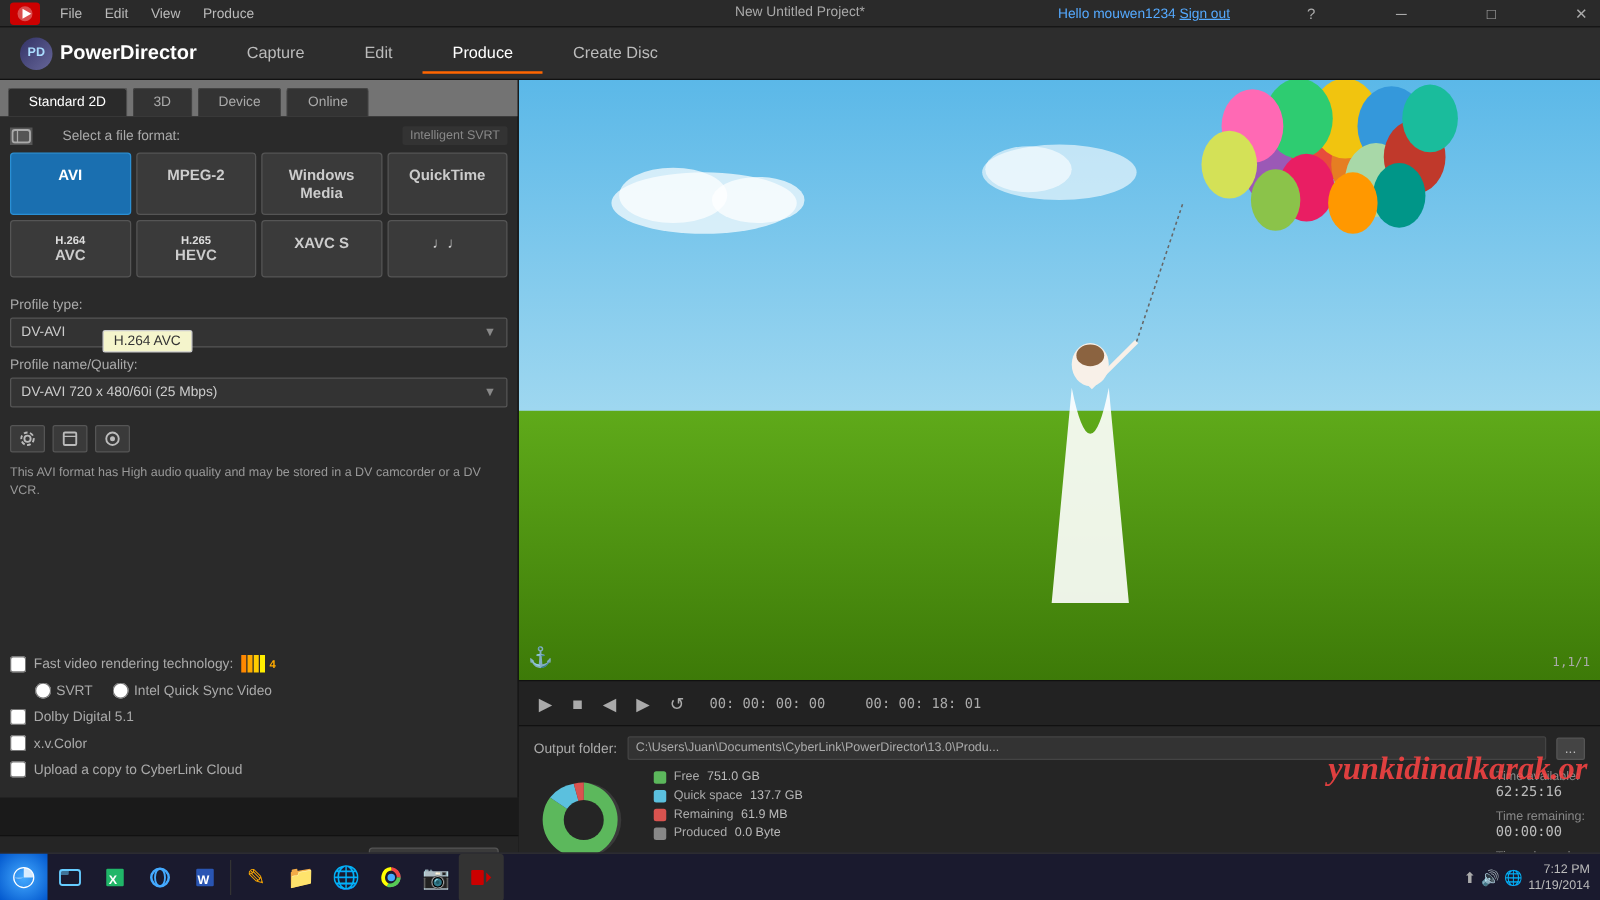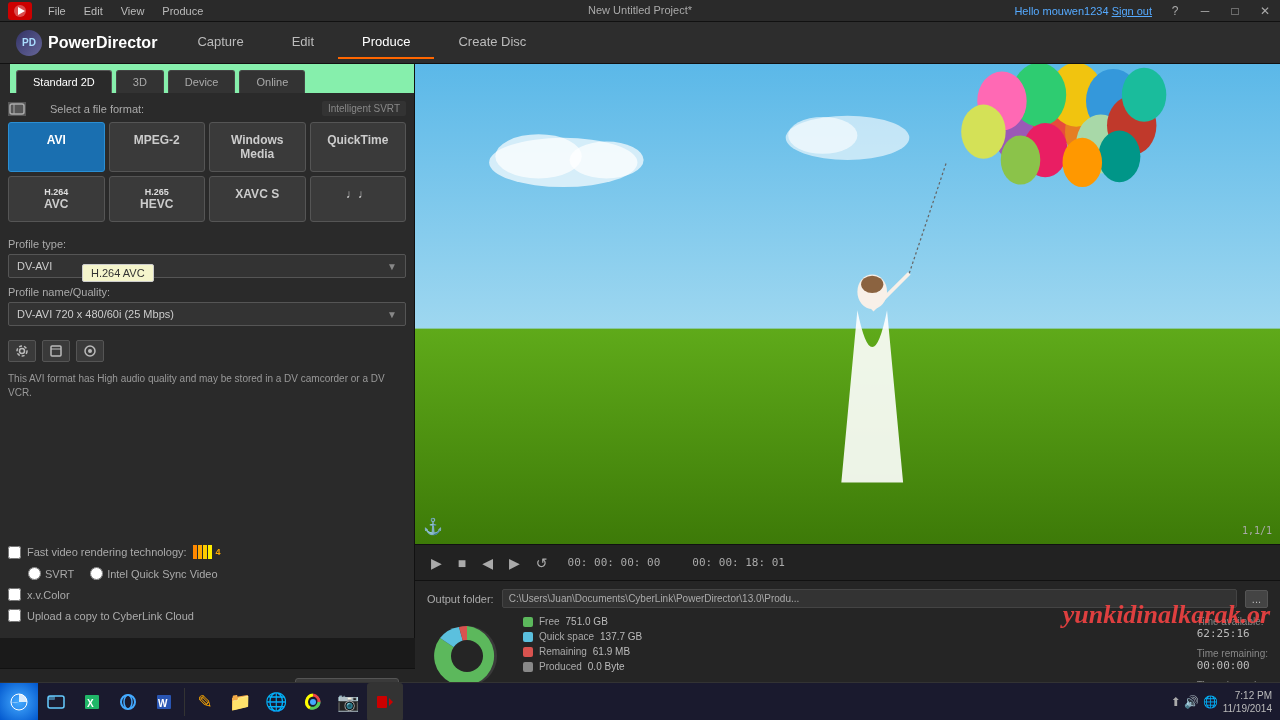--- a/index.html
+++ b/index.html
@@ -3,39 +3,39 @@
   <meta charset="utf-8">
   <style>
     * { margin: 0; padding: 0; box-sizing: border-box; }
     body { width: 1280px; height: 720px; background: #1a1a1a; font-family: 'Segoe UI', Arial, sans-serif; font-size: 12px; color: #ccc; overflow: hidden; position: relative; }
 
     
     #menu-bar { background: #2a2a2a; height: 22px; display: flex; align-items: center; padding: 0 8px; gap: 2px; border-bottom: 1px solid #111; }
     #menu-bar .app-logo { width: 24px; height: 18px; background: #c00; border-radius: 3px; display: flex; align-items: center; justify-content: center; color: white; font-size: 9px; font-weight: bold; margin-right: 6px; }
     .menu-item { color: #bbb; font-size: 11px; padding: 2px 8px; cursor: pointer; }
     #title-bar { position: absolute; top: 0; left: 50%; transform: translateX(-50%); height: 19px; display: flex; align-items: center; color: #aaa; font-size: 11px; pointer-events: none; }
-    #window-controls { position: absolute; top: 0; right: 0; height: 22px; display: flex; align-items: center; }
+    #window-controls { position: absolute; top: 0; right: 0; height: 22px; display: flex; align-items: center; gap: 42px; }
     #hello-text { color: #aaa; font-size: 11px; padding: 0 8px; }
     #hello-text span { color: #5af; cursor: pointer; }
     .win-btn { width: 30px; height: 22px; display: flex; align-items: center; justify-content: center; color: #aaa; cursor: pointer; font-size: 12px; }
 
     
     #main-toolbar { background: #2d2d2d; height: 42px; display: flex; align-items: center; border-bottom: 1px solid #111; }
     #app-name { color: #fff; font-size: 16px; font-weight: bold; padding: 0 16px; display: flex; align-items: center; gap: 6px; }
     #app-name .pd-logo { width: 26px; height: 26px; border-radius: 50%; background: linear-gradient(135deg, #336, #669); display: flex; align-items: center; justify-content: center; color: #adf; font-size: 10px; font-weight: bold; }
     #main-tabs { display: flex; gap: 0; }
     .main-tab { padding: 8px 24px; color: #bbb; font-size: 13px; cursor: pointer; border-bottom: 2px solid transparent; }
     .main-tab.active { color: #fff; border-bottom: 2px solid #f60; }
     .create-disc-tab { padding: 8px 24px; color: #bbb; font-size: 13px; cursor: pointer; }
 
     
     #left-panel { position: absolute; top: 64px; left: 0; width: 415px; bottom: 82px; background: #2a2a2a; border-right: 1px solid #111; display: flex; flex-direction: column; }
 
     
-    #sub-tabs { display: flex; background: #86efac; padding: 6px 6px 0; gap: 4px; margin-left: 10px; }
+    #sub-tabs { display: flex; background: #737373; padding: 6px 6px 0; gap: 4px; }
     .sub-tab { padding: 5px 16px; font-size: 11px; color: #aaa; background: #333; border-radius: 3px 3px 0 0; cursor: pointer; border: 1px solid #444; border-bottom: none; }
     .sub-tab.active { background: #2a2a2a; color: #fff; border-color: #555; }
 
     
     #format-section { padding: 8px; }
     .section-header { display: flex; justify-content: space-between; align-items: center; margin-bottom: 6px; }
     .section-label { font-size: 11px; color: #aaa; }
     .intelligent-svrt { font-size: 10px; color: #888; background: #333; padding: 2px 6px; border-radius: 2px; }
     .smart-icon { width: 18px; height: 14px; background: #555; display: inline-flex; align-items: center; justify-content: center; color: #aaa; font-size: 9px; cursor: pointer; margin-right: 4px; }
 
@@ -262,20 +262,24 @@
         <input type="radio" name="svrt" style="">
         <span>SVRT</span>
       </label>
       <label class="radio-label">
         <input type="radio" name="svrt" style="">
         <span>Intel Quick Sync Video</span>
       </label>
     </div>
     <div class="checkbox-row">
       <input type="checkbox" style="">
+      <span>Dolby Digital 5.1</span>
+    </div>
+    <div class="checkbox-row">
+      <input type="checkbox" style="">
       <span>x.v.Color</span>
     </div>
     <div class="checkbox-row">
       <input type="checkbox" style="">
       <span>Upload a copy to CyberLink Cloud</span>
     </div>
   </div>
 </div>
 
 <div id="start-area">

